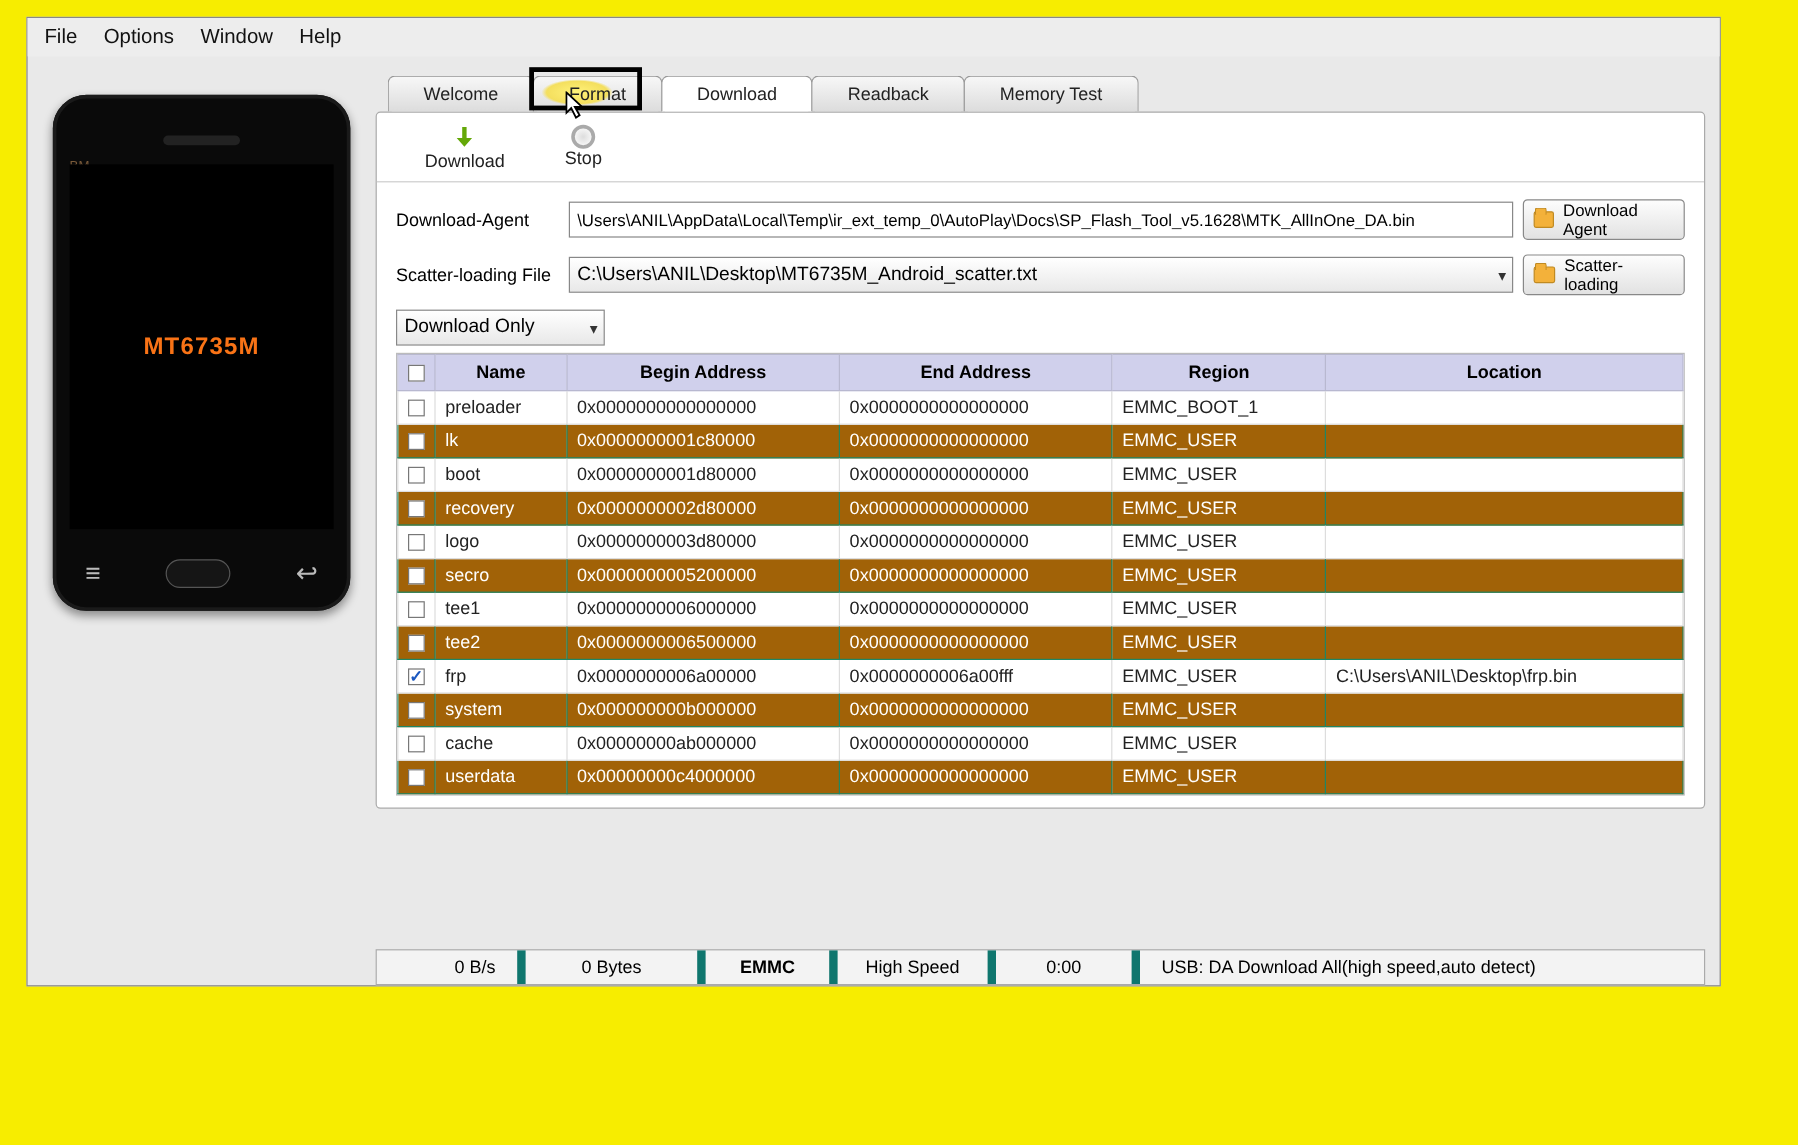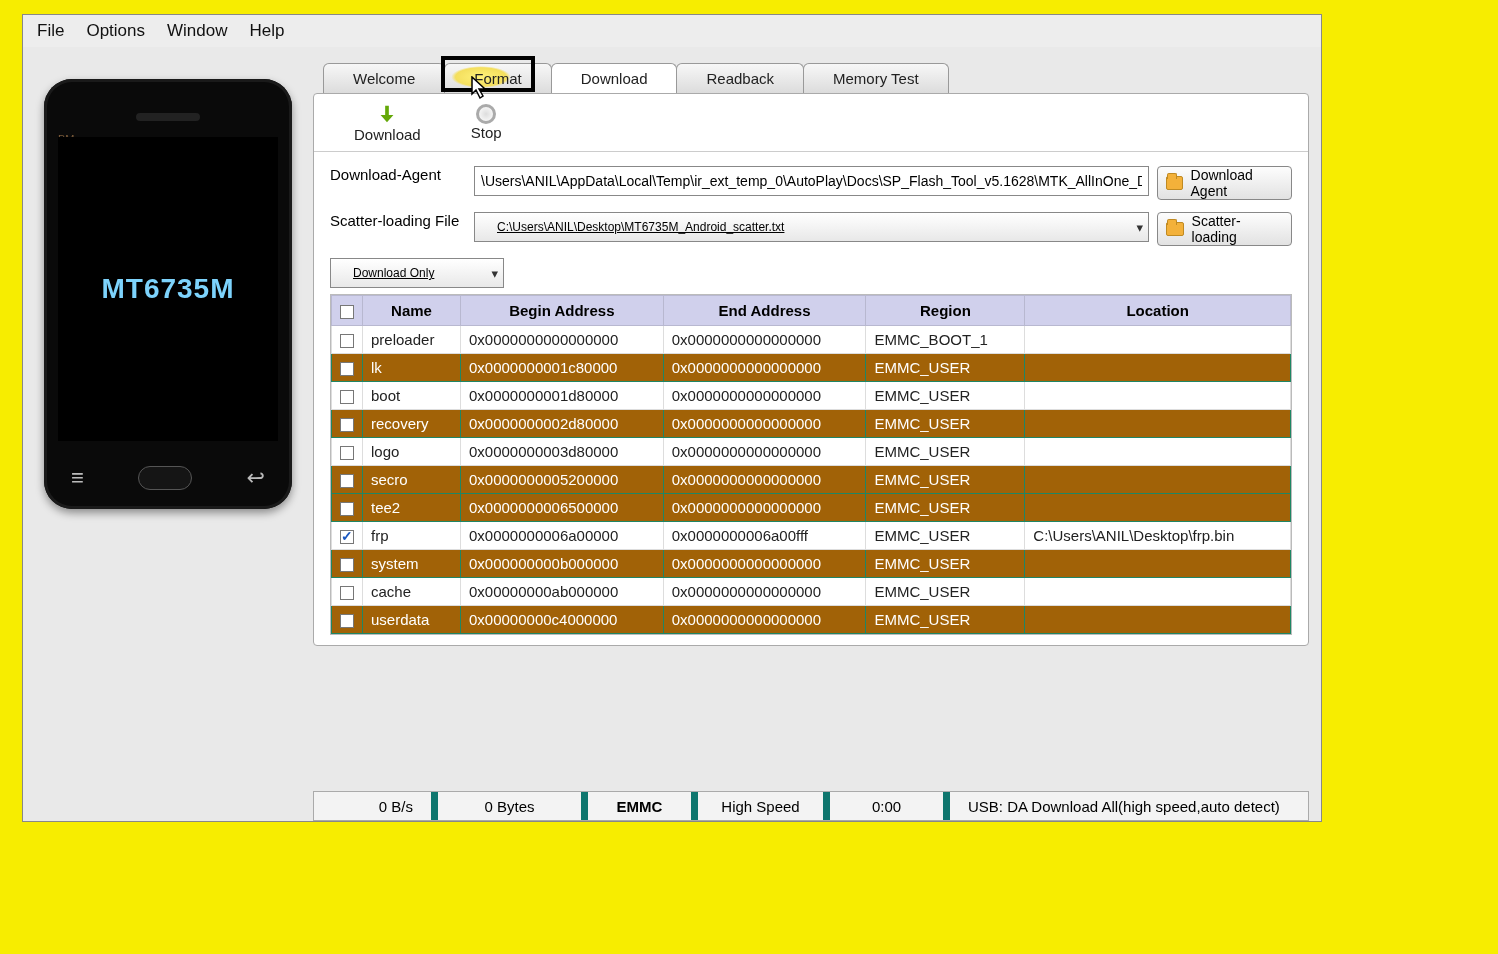--- a/index.html
+++ b/index.html
@@ -8,21 +8,21 @@
   font-size: 15px;
   background: #f7ed00;
   width: 1498px;
   height: 954px;
   overflow: hidden;
 }
 .frame {
   position: absolute;
   left: 22px;
   top: 14px;
-  width: 1300px;
+  width: 1412px;
   height: 808px;
   background: #e9e9e9;
   border: 1px solid #888;
 }
 .menubar {
   display: flex;
   gap: 22px;
   padding: 6px 14px;
   font-size: 17px;
   color: #111;
@@ -47,21 +47,21 @@
   border-radius: 28px;
   position: relative;
   box-shadow: 0 4px 8px rgba(0,0,0,.4), inset 0 0 0 3px #1a1a1a;
 }
 .speaker { position:absolute; top:34px; left:50%; transform:translateX(-50%); width:64px; height:8px; background:#222; border-radius:4px; }
 .screen {
   position:absolute; top:58px; left:14px; right:14px; bottom:68px;
   background:#000;
   display:flex; align-items:center; justify-content:center;
 }
-.chip-text { color:#7dd3fc; font-size:28px; font-weight:700; letter-spacing:1px; }
+.chip-text { color:#f97316; font-size:20px; font-weight:700; letter-spacing:1px; }
 .nav-btns { position:absolute; bottom:18px; left:0; right:0; display:flex; justify-content:space-around; align-items:center; color:#bbb; }
 .nav-btn { font-size:22px; }
 .home { width:54px; height:24px; border:1px solid #555; border-radius:12px; background:#151515; }
 .right-pane {
   flex: 1;
   position: relative;
   padding-top: 16px;
 }
 .tabs {
   display:flex;
@@ -96,29 +96,29 @@
   padding: 0;
 }
 .toolbar-row {
   display:flex; gap:50px; padding:10px 40px 8px 40px; border-bottom:1px solid #ccc;
 }
 .tool-btn { display:flex; flex-direction:column; align-items:center; font-size:15px; color:#222; }
 .arrow-dl { width:22px; height:22px; }
 .arrow-dl svg { width:22px; height:22px; }
 .stop-circle { width:20px; height:20px; border:3px solid #aaa; border-radius:50%; background:radial-gradient(#ddd,#fff); }
 .form-area { padding: 14px 16px 10px 16px; position:relative; }
-.form-row { display:flex; align-items:flex-start; margin-bottom:12px; gap:8px; }
+.form-row { display:flex; align-items:center; margin-bottom:12px; gap:8px; }
 .form-label { width:136px; font-size:15px; }
 .text-input {
   flex:1; height:30px; padding:3px 6px; border:1px solid #888; background:#fff;
   font-size:14px; font-family:inherit;
 }
 .combo {
   height:30px; border:1px solid #888; background:linear-gradient(#fff,#e8e8e8);
-  display:flex; align-items:center; padding:0 22px 0 22px; position:relative; font-size:12px;text-decoration:underline;
+  display:flex; align-items:center; padding:0 22px 0 6px; position:relative; font-size:16px;
 }
 .combo::after { content:"▾"; position:absolute; right:5px; color:#333; font-size:13px; }
 .side-btn {
   width:135px; height:34px; border:1px solid #888; background:linear-gradient(#fdfdfd,#e2e2e2);
   border-radius:4px; display:flex; align-items:center; gap:8px; padding:0 8px; font-size:14px;
 }
 .folder { width:18px; height:14px; background:#f3b13a; border:1px solid #c08a22; border-radius:2px; position:relative; }
 .folder::before { content:""; position:absolute; left:0; top:-4px; width:8px; height:5px; background:#f3b13a; border:1px solid #c08a22; border-bottom:none; border-radius:2px 2px 0 0; }
 .mode-row { margin-bottom:6px; }
 .mode-combo { width:174px; }
@@ -290,20 +290,28 @@
                     <td></td>
                   </tr>
                   <tr class="green">
                     <td class="chk"><span class="chkbox"></span></td>
                     <td>secro</td>
                     <td>0x0000000005200000</td>
                     <td>0x0000000000000000</td>
                     <td>EMMC_USER</td>
                     <td></td>
                   </tr>
+                  <tr>
+                    <td class="chk"><span class="chkbox"></span></td>
+                    <td>tee1</td>
+                    <td>0x0000000006000000</td>
+                    <td>0x0000000000000000</td>
+                    <td>EMMC_USER</td>
+                    <td></td>
+                  </tr>
                   <tr class="green">
                     <td class="chk"><span class="chkbox"></span></td>
                     <td>tee2</td>
                     <td>0x0000000006500000</td>
                     <td>0x0000000000000000</td>
                     <td>EMMC_USER</td>
                     <td></td>
                   </tr>
                   <tr>
                     <td class="chk"><span class="chkbox checked"></span></td>

